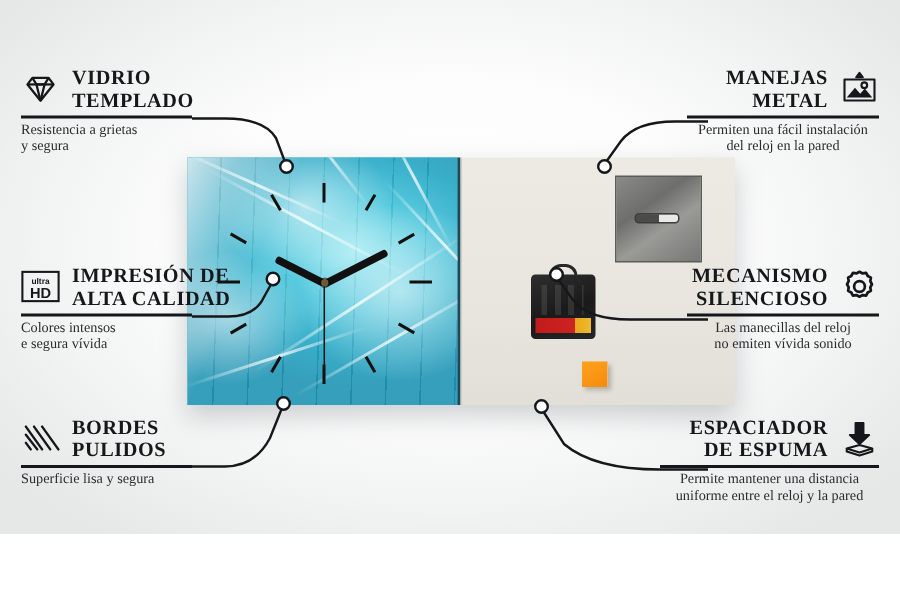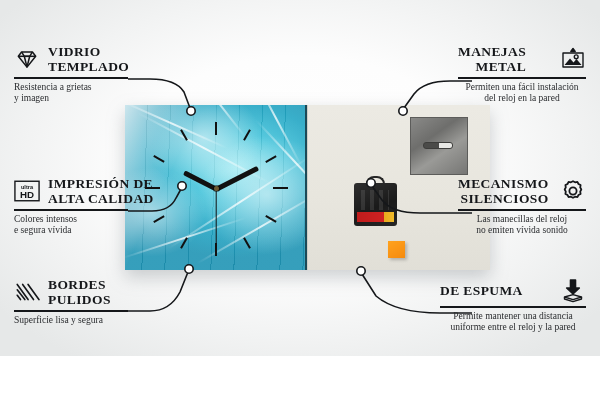--- a/index.html
+++ b/index.html
@@ -71,21 +71,21 @@
   #mech-grid { position:absolute; left:7px; top:7px; width:28px; height:20px;
     background:repeating-linear-gradient(90deg, rgba(255,255,255,.10) 0 4px, rgba(0,0,0,0) 4px 9px); }
   #foam {
     position:absolute; left:80px; bottom:12px; width:17px; height:17px;
     background:linear-gradient(150deg,#ffa21e 0%, #f58a0d 100%);
     box-shadow:2px 2px 3px rgba(0,0,0,.22);
   }
   
   .callout { position:absolute; }
   .ca-head { display:flex; align-items:center; gap:8px; }
-  .ca-right .ca-head { flex-direction:row; justify-content:space-between; }
+  .ca-right .ca-head { flex-direction:row; justify-content:flex-end; }
   .ca-title {
     font-family:"Liberation Serif", serif;
     font-weight:700; font-size:13.5px; line-height:15px;
     letter-spacing:.4px; color:#15171a; white-space:nowrap;
   }
   .ca-left .ca-title { text-align:left; }
   .ca-right .ca-title { text-align:right; }
   .ca-rule { height:1.6px; background:#15171a; margin-top:3px; }
   .ca-sub {
     font-family:"Liberation Serif", serif;
@@ -179,21 +179,21 @@
         </svg>
       </span>
       <span>
         <div class="ca-title">VIDRIO</div>
         <div class="ca-title">TEMPLADO</div>
       </span>
     </div>
     <div class="ca-rule"></div>
     <div class="ca-sub">
       <div>Resistencia a grietas</div>
-      <div>y imagen</div>
+      <div>y segura</div>
     </div>
   </div>
 
   <div class="callout ca-left" style="left:14px; top:176px; width:114px;">
     <div class="ca-head">
       <span class="ico">
         <svg viewBox="0 0 28 26">
           <rect x="1" y="2.5" width="26" height="21" fill="none" stroke="currentColor" stroke-width="1.5"></rect>
           <text x="14" y="11" text-anchor="middle" font-family="Liberation Sans, sans-serif" font-size="6" font-weight="700" fill="currentColor">ultra</text>
           <text x="14" y="21" text-anchor="middle" font-family="Liberation Sans, sans-serif" font-size="10.5" font-weight="700" fill="currentColor">HD</text>
@@ -271,20 +271,21 @@
     <div class="ca-rule"></div>
     <div class="ca-sub">
       <div>Las manecillas del reloj</div>
       <div>no emiten vívida sonido</div>
     </div>
   </div>
 
   <div class="callout ca-right" style="left:440px; top:277px; width:146px;">
     <div class="ca-head">
       <span>
+        <div class="ca-title">ESPACIADOR</div>
         <div class="ca-title">DE ESPUMA</div>
       </span>
       <span class="ico">
         <svg viewBox="0 0 26 26" fill="none" stroke="currentColor" stroke-width="1.4" stroke-linejoin="round">
           <path d="M10.4 3 H15.6 V11 H19.4 L13 17 L6.6 11 H10.4 Z" fill="currentColor"></path>
           <path d="M13 17.6 L21.5 20 L13 22.6 L4.5 20 Z"></path>
           <path d="M4.5 20 v2 L13 24.6 L21.5 22 v-2"></path>
         </svg>
       </span>
     </div>

